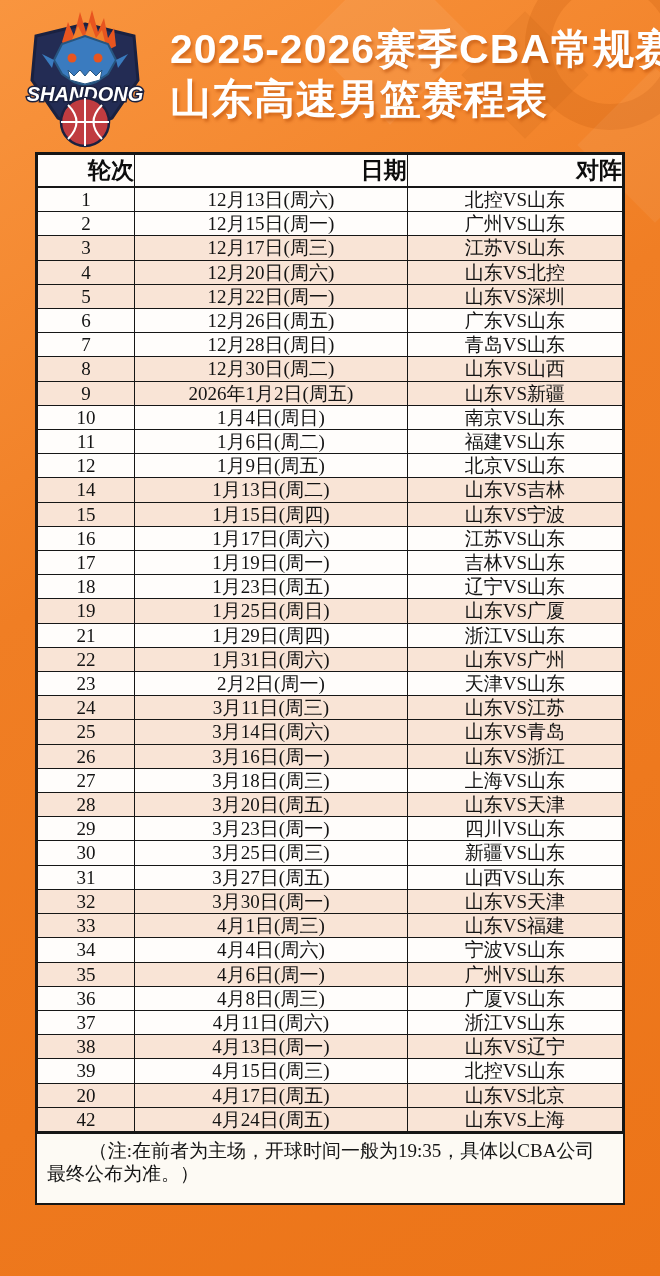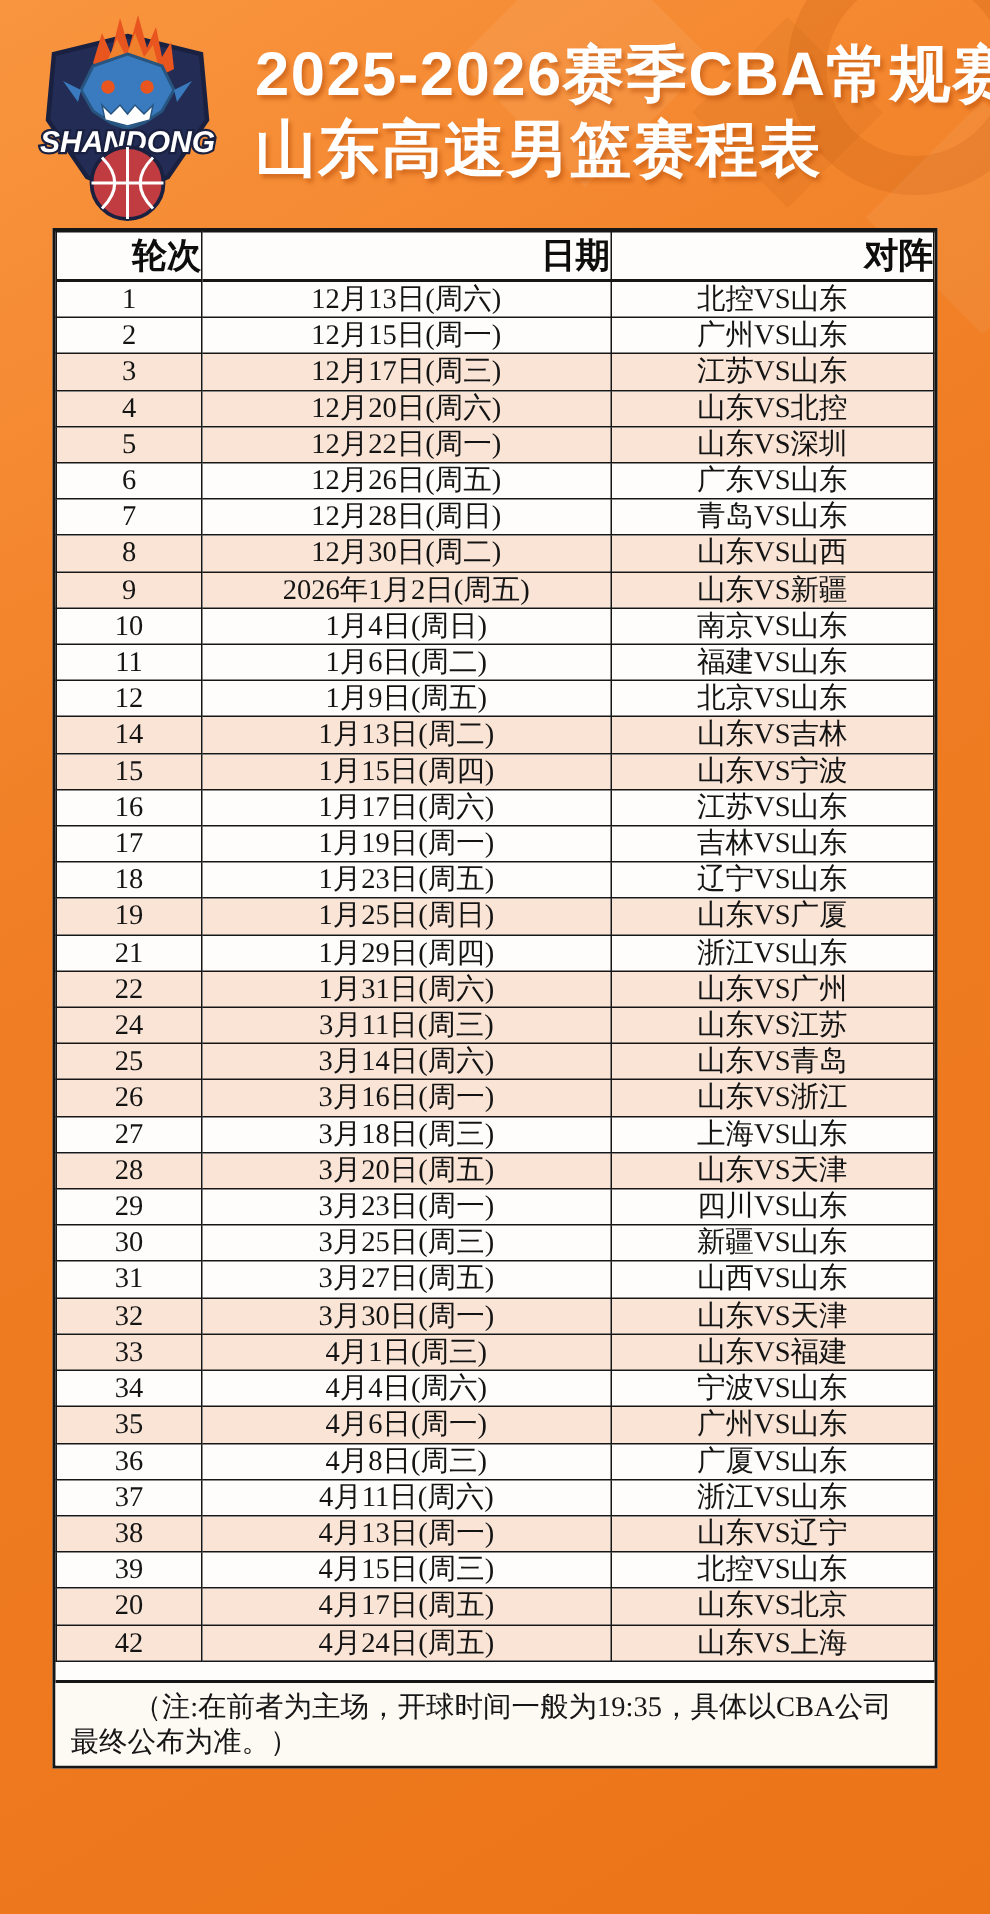--- a/index.html
+++ b/index.html
@@ -101,23 +101,22 @@
   }
   tr.home td{background:var(--home-row);}
   
   .note{
     border-top:2px solid var(--border-dark);
     background:var(--note-bg);
     font-family:"Liberation Serif",serif;
     font-size:19px;
     line-height:23px;
     color:#161616;
-    padding:5px 10px 4px 10px;
+    padding:5px 10px 18px 10px;
     text-indent:2.2em;
-    margin-top:12px;
   }
 </style>
 </head>
 <body>
 
 <div class="page">
 
   <div class="pattern pat-ring"></div>
   <div class="pattern pat-chev1"></div>
   <div class="pattern pat-chev2"></div>
@@ -260,20 +259,25 @@
           <tr>
             <td>21</td>
             <td>1月29日(周四)</td>
             <td>浙江VS山东</td>
           </tr>
           <tr class="home">
             <td>22</td>
             <td>1月31日(周六)</td>
             <td>山东VS广州</td>
           </tr>
+          <tr>
+            <td>23</td>
+            <td>2月2日(周一)</td>
+            <td>天津VS山东</td>
+          </tr>
           <tr class="home">
             <td>24</td>
             <td>3月11日(周三)</td>
             <td>山东VS江苏</td>
           </tr>
           <tr class="home">
             <td>25</td>
             <td>3月14日(周六)</td>
             <td>山东VS青岛</td>
           </tr>

